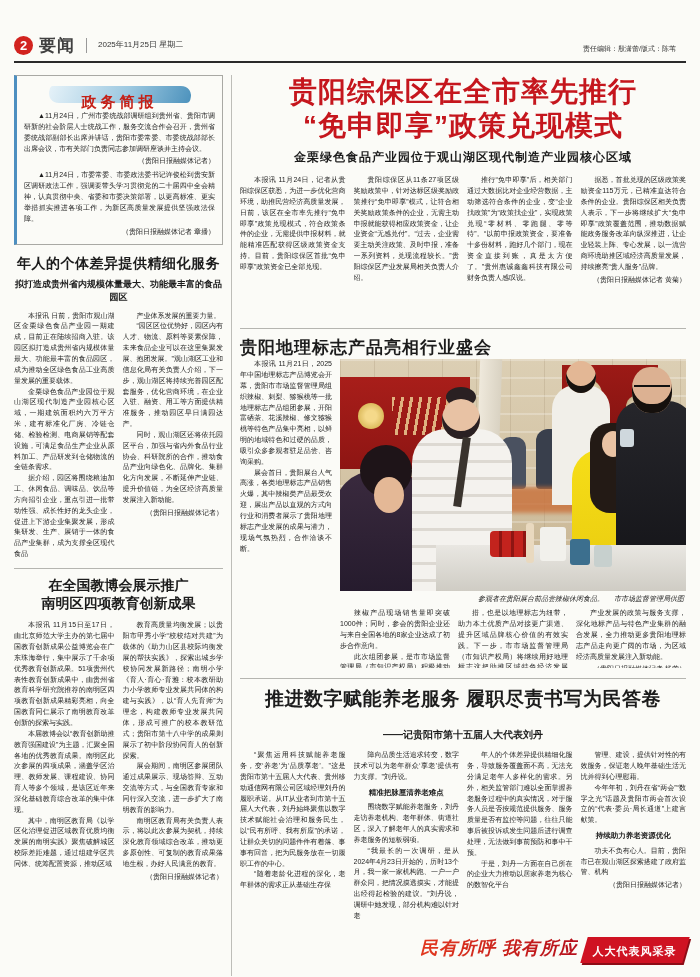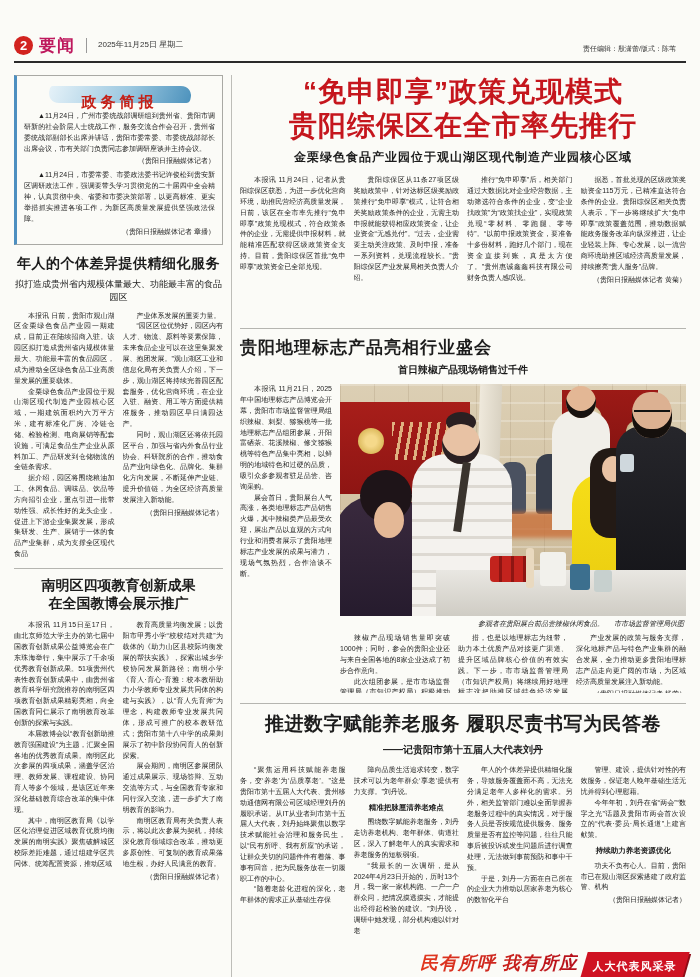--- a/index.html
+++ b/index.html
@@ -5,21 +5,21 @@
   * { box-sizing: border-box; margin: 0; padding: 0; }
   html,body { width:700px; height:977px; background:#fbfbf7; overflow:hidden;
     font-family:"Liberation Sans","DejaVu Sans",sans-serif; color:#1c1c1c; }
   .page { padding:34px 14px 0 14px; }
 
   
   .hdr { display:flex; align-items:flex-end; border-bottom:2px solid #2a2a2a; padding-bottom:4px; }
   .hdr-left { display:flex; align-items:center; gap:6px; }
   .badge { width:19px; height:19px; border-radius:50%; background:#d2231f; color:#fff;
     font-weight:bold; font-size:13px; display:flex; align-items:center; justify-content:center; }
-  .section { color:#be185d; font-weight:bold; font-size:17px; letter-spacing:1px; }
+  .section { color:#404040; font-weight:bold; font-size:17px; letter-spacing:1px; }
   .vdiv { width:1px; height:15px; background:#999; margin:0 5px; }
   .date { font-size:8px; color:#333; padding-bottom:2px; }
   .hdr-sp { flex:1; }
   .editor { font-size:7px; color:#333; margin-right:10px; padding-bottom:3px; }
   .masthead { text-align:center; line-height:1; }
   .masthead .logo { font-family:"Liberation Serif","DejaVu Serif",serif; font-weight:bold;
     font-style:italic; font-size:25px; color:#c1121c; letter-spacing:1px; }
   .masthead .logo-sub { font-size:5px; color:#c1121c; letter-spacing:3px; margin-top:1px; }
 
   
@@ -40,21 +40,21 @@
   .brief-title { position:relative; height:22px; margin:2px auto 6px auto; width:160px; }
   .brief-title .swoosh { position:absolute; left:8px; top:3px; width:144px; height:17px;
     background:linear-gradient(95deg,#e4f1f8 0%,#9cc8e0 55%,#4e93bd 100%);
     border-radius:2px 14px 3px 14px; transform:skewX(-18deg); }
   .brief-title .t { position:absolute; width:100%; text-align:center; top:10px;
     color:#c52017; font-weight:bold; font-size:15px; letter-spacing:4px; }
   .brief-item { font-size:7px; line-height:1.55; text-align:justify; text-indent:2em; margin-top:4px; }
 
   
   .art-a-title { font-size:14px; font-weight:bold; text-align:center; margin-top:10px; letter-spacing:.5px;}
-  .art-a-sub { font-size:9px; font-weight:normal; text-align:center; margin:5px 0 7px 0; }
+  .art-a-sub { font-size:9px; font-weight:bold; text-align:center; margin:5px 0 7px 0; }
   .art-a .col { height:250px; }
   .art-b-title { font-size:14px; font-weight:bold; text-align:center; line-height:1.35; }
   .art-b .col { height:356px; }
 
   
   .lead-title { color:#c5161d; font-weight:bold; font-size:28px; text-align:center; line-height:1.2; letter-spacing:1px; }
   .lead-sub { font-size:12px; font-weight:bold; text-align:center; margin:7px 0 9px 0; letter-spacing:1px; }
   .lead .col { height:146px; }
 
   
@@ -120,21 +120,21 @@
   .table { left:96px; bottom:0; width:250px; height:46px; background:linear-gradient(180deg,#e9e7e2,#cfccc4); }
   .jarred { left:150px; bottom:34px; width:44px; height:26px; border-radius:4px;
     background:repeating-linear-gradient(90deg,#c3231d 0 9px,#8e1512 9px 12px); }
   .prodw { left:200px; bottom:30px; width:26px; height:34px; border-radius:3px; background:#f2f1ec; }
   .prodb { left:230px; bottom:26px; width:20px; height:26px; border-radius:3px; background:#3c6f8e; }
   .prodg { left:254px; bottom:24px; width:18px; height:22px; border-radius:3px; background:#c7d0ce; }
   .bottle { left:186px; bottom:28px; width:8px; height:40px; border-radius:3px; background:#e9d9bf; }
 
   
   .del-title { font-size:19px; font-weight:bold; text-align:center; letter-spacing:.5px; }
-  .del-sub { font-size:10px; font-weight:bold; text-align:center; margin:6px 0 8px 0; }
+  .del-sub { font-size:10px; font-weight:bold; text-align:center; margin:16px 0 8px 0; }
   .del-wrap { position:relative; }
   .del .col { height:216px; }
 
   
   .banner { position:absolute; right:0; bottom:0; width:272px; height:32px; background:#fbfbf7;
     display:flex; align-items:center; justify-content:flex-end; gap:6px; }
   .banner-main { position:relative; font-weight:bold; font-style:italic; font-size:18px; letter-spacing:1px;
     background:linear-gradient(90deg,#e2391f,#b50f1b); -webkit-background-clip:text; background-clip:text;
     color:transparent; padding-bottom:4px; }
   .banner-tag { background:#cf1222; transform:skewX(-16deg); padding:4px 9px; box-shadow:2px 2px 0 #8e0c16; }
@@ -188,22 +188,22 @@
               </div>
             <div class="byline">（贵阳日报融媒体记者）</div>
           </div>
         </div>
       </div>
 
       <hr class="rule">
 
       <div class="art-b">
         <div class="art-b-title">
+          <div>在全国教博会展示推广</div>
           <div>南明区四项教育创新成果</div>
-          <div>在全国教博会展示推广</div>
         </div>
         <div class="cols" style="margin-top:7px;">
           <div class="col">
               <p>本报讯 11月15日至17日，由北京师范大学主办的第七届中国教育创新成果公益博览会在广东珠海举行，集中展示了千余项优秀教育创新成果。51项贵州代表性教育创新成果中，由贵州省教育科学研究院推荐的南明区四项教育创新成果精彩亮相，向全国教育同仁展示了南明教育改革创新的探索与实践。</p>
               <p>本届教博会以“教育创新助推教育强国建设”为主题，汇聚全国各地的优秀教育成果。南明区此次参展的四项成果，涵盖学区治理、教师发展、课程建设、协同育人等多个领域，是该区近年来深化基础教育综合改革的集中体现。</p>
               <p>其中，南明区教育局《以学区化治理促进区域教育优质均衡发展的南明实践》聚焦破解城区校际差距难题，通过组建学区共同体、统筹配置资源，推动区域</p>
             </div>
           <div class="col">
             <div>
                 <p>教育高质量均衡发展；以贵阳市甲秀小学“校校结对共建”为载体的《助力山区县校际均衡发展的帮扶实践》，探索出城乡学校协同发展新路径；南明小学《育人·育心·育雅：校本教研助力小学教师专业发展共同体的构建与实践》，以“育人先育师”为理念，构建教师专业发展共同体，形成可推广的校本教研范式；贵阳市第十八中学的成果则展示了初中阶段协同育人的创新探索。</p>
@@ -213,22 +213,22 @@
             <div class="byline">（贵阳日报融媒体记者）</div>
           </div>
         </div>
       </div>
     </div>
 
     <div class="rightcol">
 
       <div class="lead">
         <div class="lead-title">
+          <div>贵阳综保区在全市率先推行</div>
           <div>“免申即享”政策兑现模式</div>
-          <div>贵阳综保区在全市率先推行</div>
         </div>
         <div class="lead-sub">金栗绿色食品产业园位于观山湖区现代制造产业园核心区域</div>
         <div class="cols">
           <div class="col">
               <p>本报讯 11月24日，记者从贵阳综保区获悉，为进一步优化营商环境，助推民营经济高质量发展，日前，该区在全市率先推行“免申即享”政策兑现模式，符合政策条件的企业，无需提供申报材料，就能精准匹配获得区级政策资金支持。目前，贵阳综保区首批“免申即享”政策资金已全部兑现。</p>
             </div>
           <div class="col">
               <p>贵阳综保区从11条27项区级奖励政策中，针对达标区级奖励政策推行“免申即享”模式，让符合相关奖励政策条件的企业，无需主动申报就能获得相应政策资金，让企业资金“无感兑付”。“过去，企业需要主动关注政策、及时申报，准备一系列资料，兑现流程较长。”贵阳综保区产业发展局相关负责人介绍。</p>
             </div>
           <div class="col">
@@ -240,21 +240,20 @@
               </div>
             <div class="byline">（贵阳日报融媒体记者 黄菊）</div>
           </div>
         </div>
       </div>
 
       <hr class="rule">
 
       <div class="expo">
         <div class="expo-title">贵阳地理标志产品亮相行业盛会</div>
-        <div class="expo-sub">首日辣椒产品现场销售过千件</div>
         <div class="expo-row">
           <div class="expo-side">
               <p>本报讯 11月21日，2025年中国地理标志产品博览会开幕，贵阳市市场监督管理局组织辣椒、刺梨、猕猴桃等一批地理标志产品组团参展，开阳富硒茶、花溪辣椒、修文猕猴桃等特色产品集中亮相，以鲜明的地域特色和过硬的品质，吸引众多参观者驻足品尝、咨询采购。</p>
               <p>展会首日，贵阳展台人气高涨，各类地理标志产品销售火爆，其中辣椒类产品最受欢迎，展出产品以直观的方式向行业和消费者展示了贵阳地理标志产业发展的成果与潜力，现场气氛热烈，合作洽谈不断。</p>
             </div>
           <div class="expo-main">
 
             <div class="photo">
               <div class="brickline"></div>
               <div class="ban-left">

